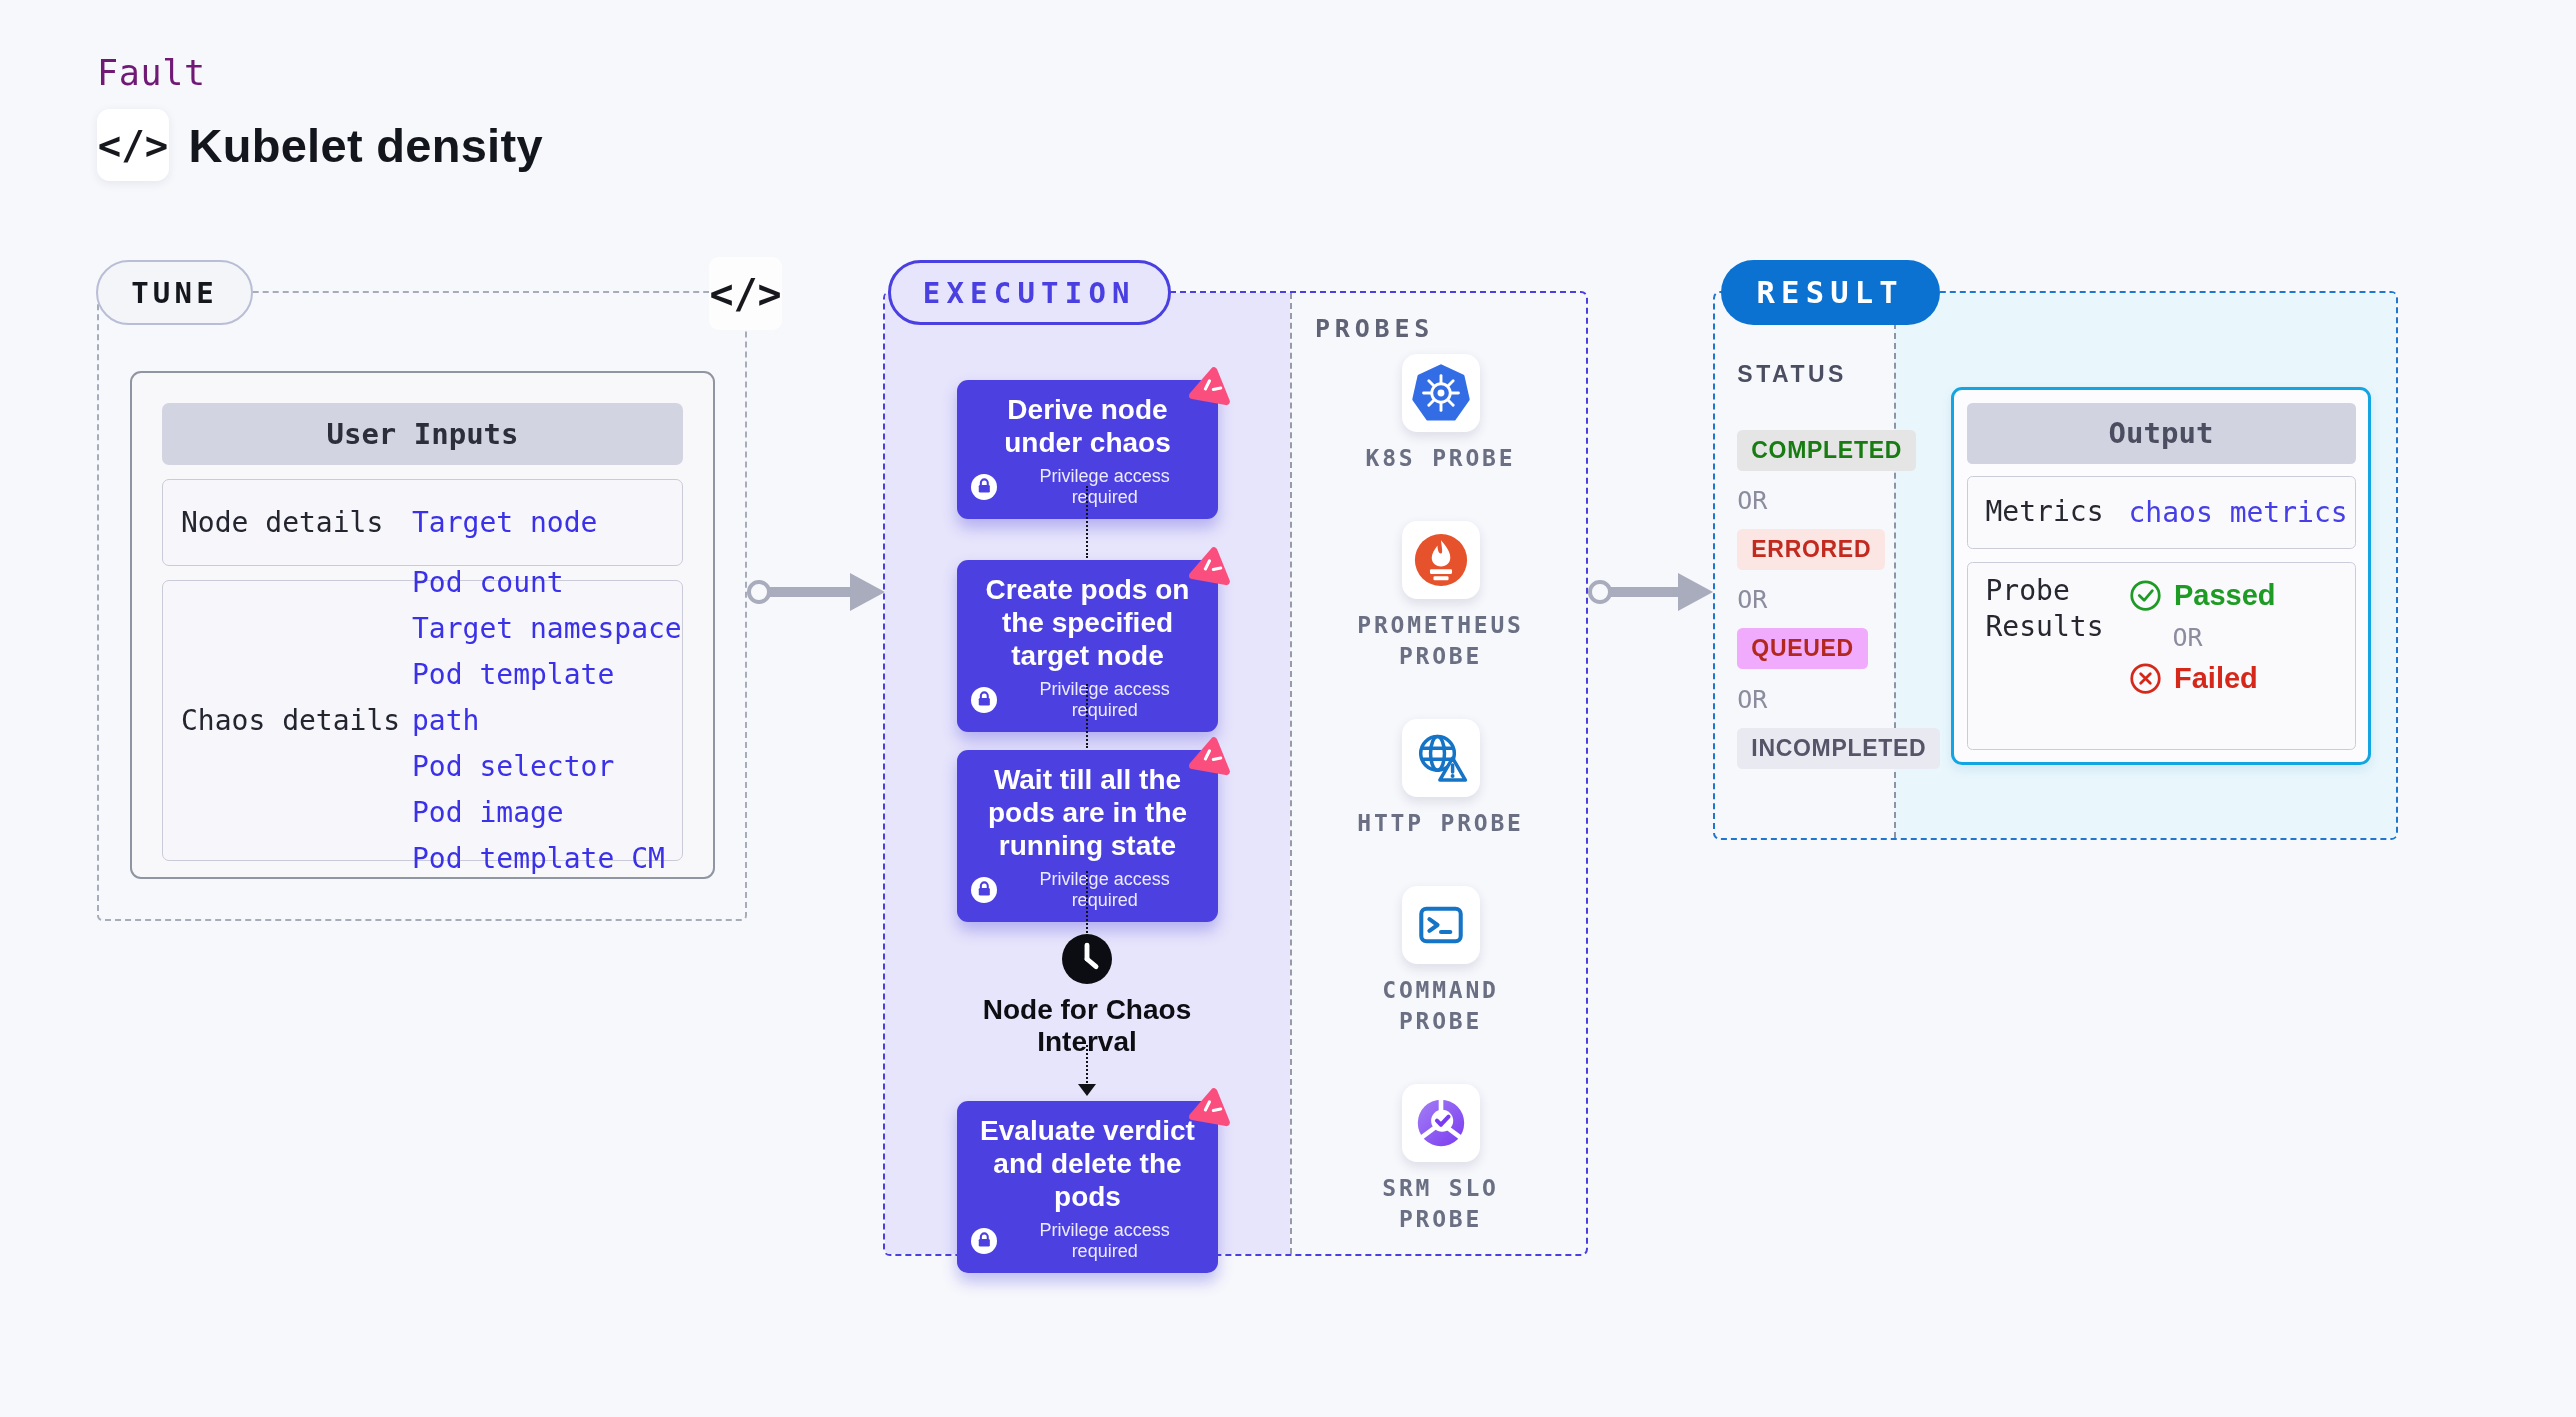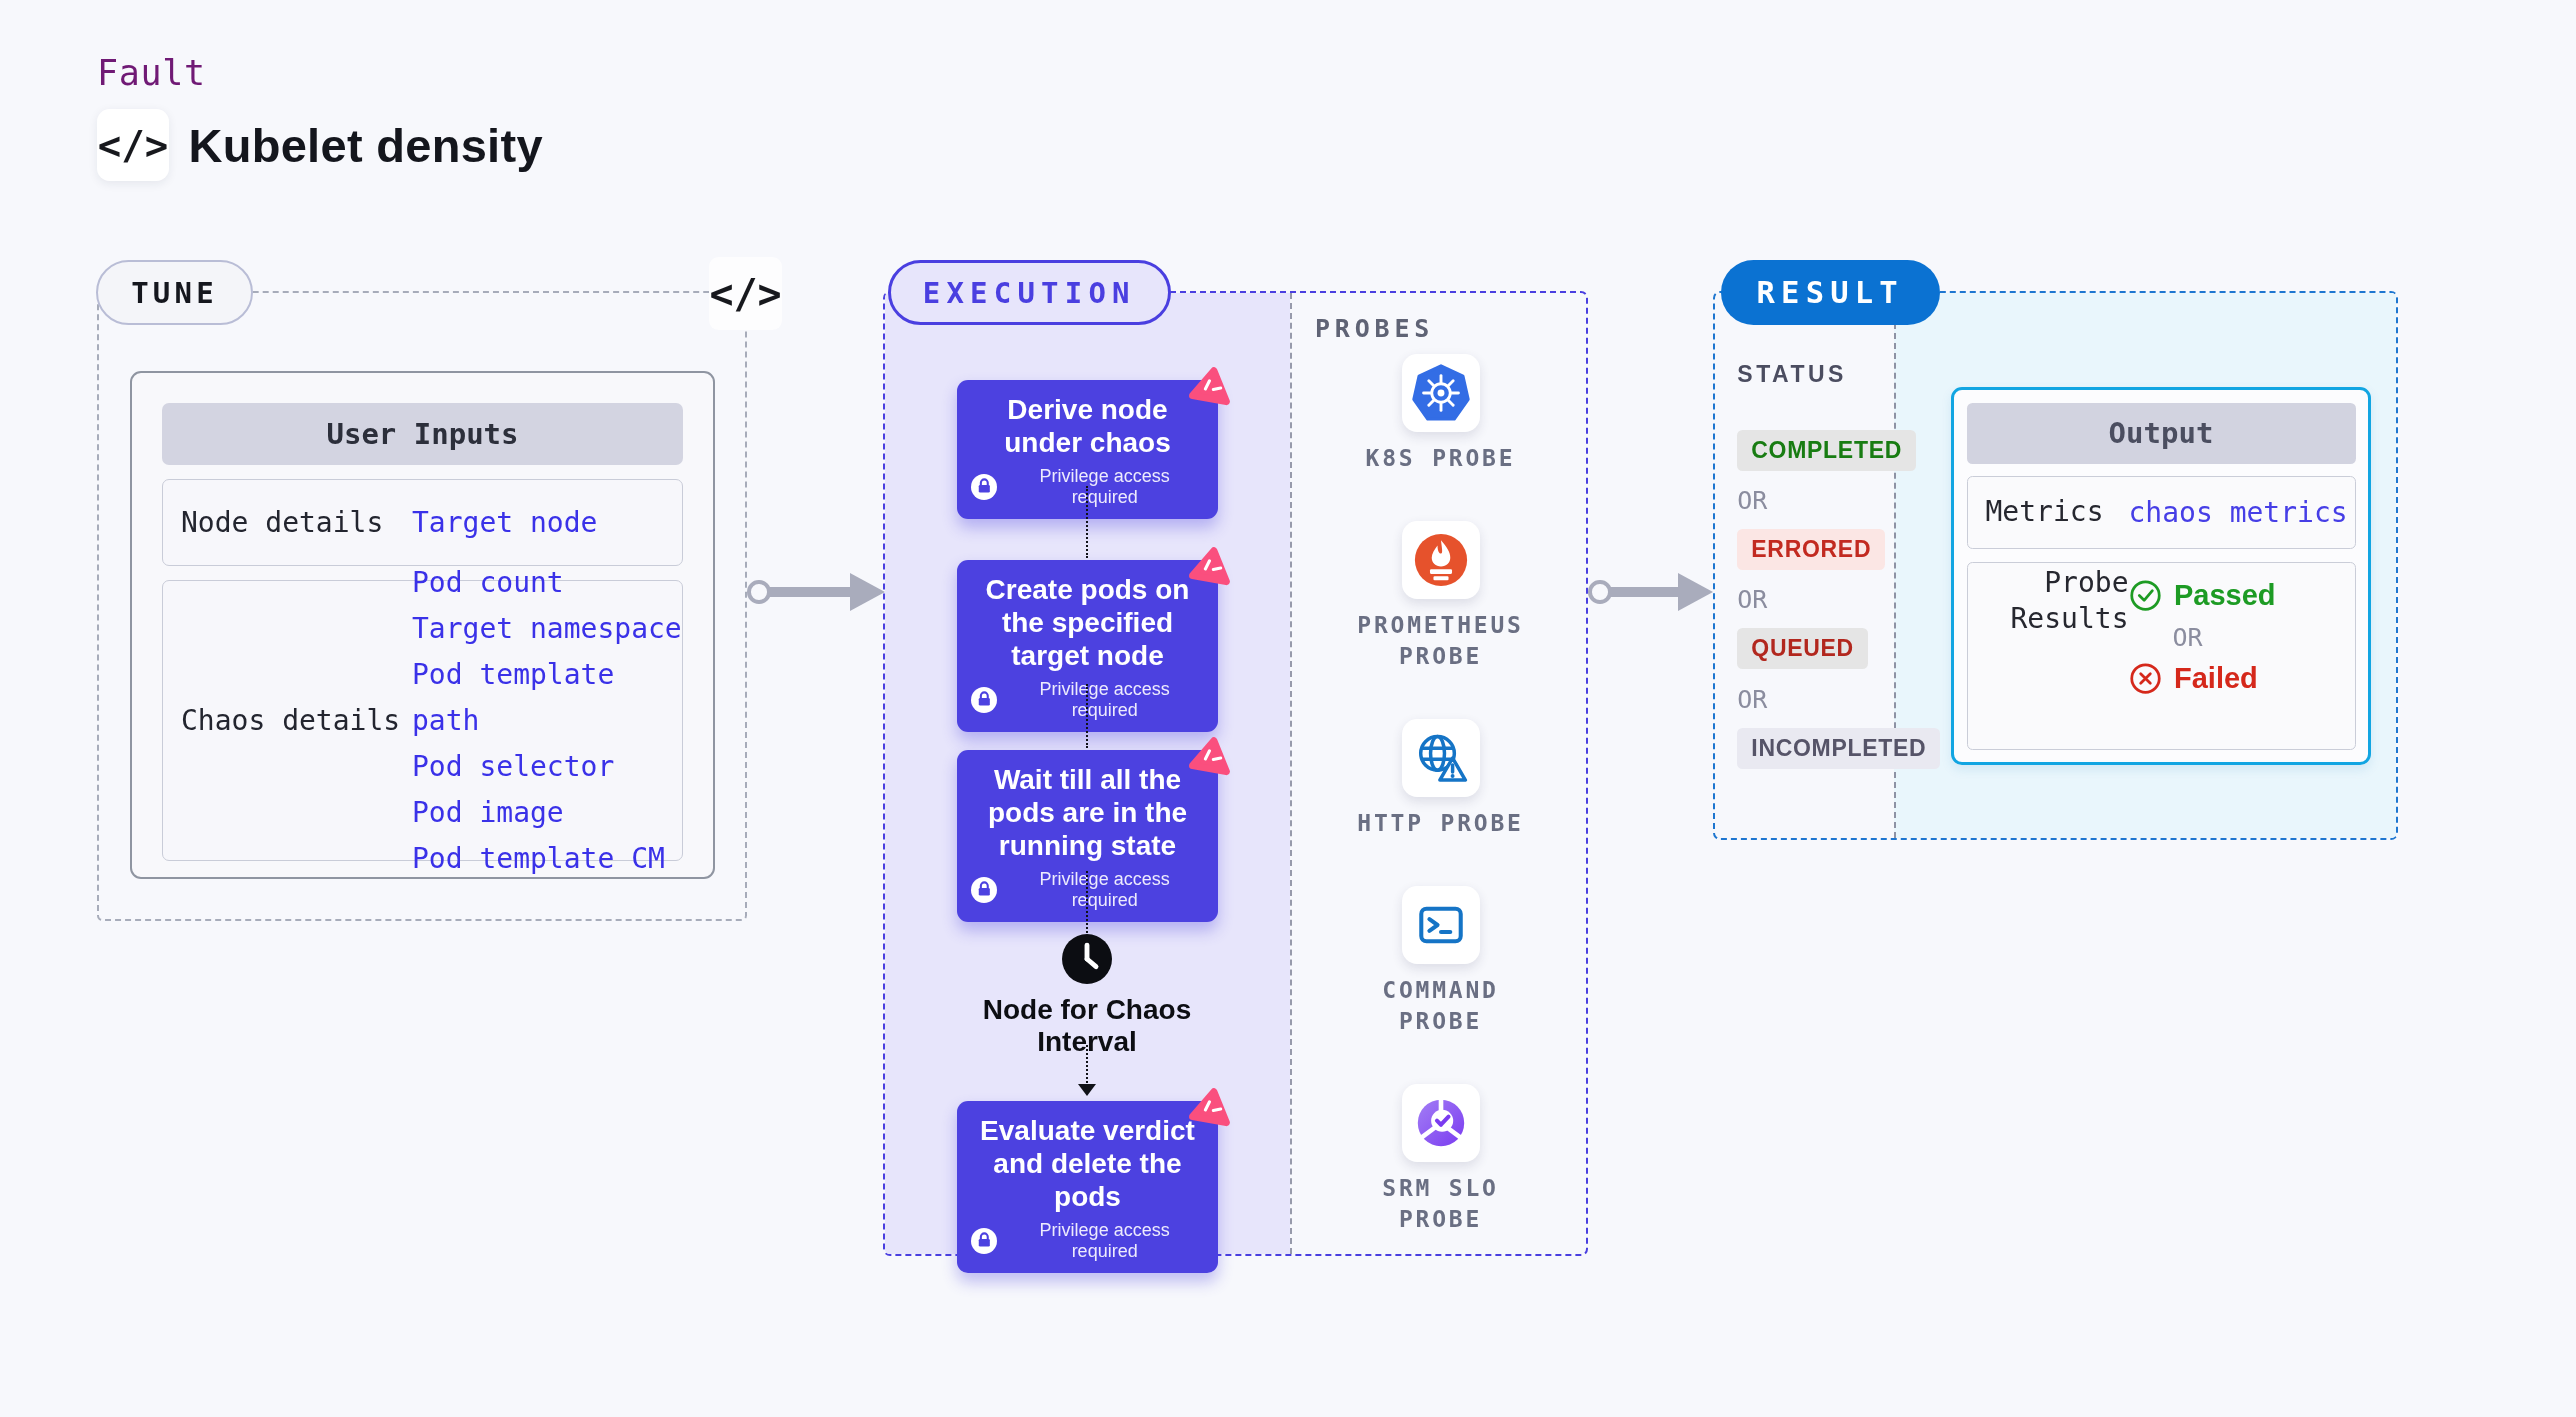--- a/index.html
+++ b/index.html
@@ -125,39 +125,39 @@
     background: #e9f6fc; border-radius: 0 4.2px 4.2px 0; }
   .result-divider { position: absolute; left: 179px; top: 0; bottom: 0;
     border-left: 2.1px dashed #8d92a4; }
   .status-col { position: absolute; left: 14px; top: 0; width: 163px; }
   .status-title { margin-top: 68px; margin-left: 8.3px; font-size: 23px; font-weight: bold;
     letter-spacing: 3.5px; color: #4b4d60; }
   .badge { display: inline-block; margin-left: 8.3px; padding: 7px 14px; border-radius: 5.5px;
     font-size: 23px; font-weight: 800; letter-spacing: 0.7px; width: fit-content; }
   .badge-success { background: #e5e5e5; color: #187c12; margin-top: 42px; text-align: center; }
   .badge-error   { background: #fbe6e4; color: #c22a20; margin-top: 14px; }
-  .badge-queued  { background: #e5e5e5; color: #b2271e; margin-top: 14px; }
+  .badge-queued  { background: #f0abfc; color: #b2271e; margin-top: 14px; }
   .badge-neutral { background: #e9e9f1; color: #565468; margin-top: 14px; }
   .or { margin-top: 15.2px; margin-left: 8.3px; font-family: "DejaVu Sans Mono", monospace;
     font-size: 25px; color: #8b8d9f; }
   .status-col .or { display: block; }
 
   .output-card { position: absolute; left: 236px; top: 94px; width: 420px; height: 378px;
     background: #fcfcfe; border: 3.5px solid #12a5e2; border-radius: 11px; padding: 12.5px;
     box-shadow: 0 4.2px 11px rgba(18,120,190,.10); }
   .output-header { height: 61px; background: #d2d3e0; border-radius: 5.5px;
     display: flex; align-items: center; justify-content: center;
     font-size: 29px; color: #4b4e60; font-weight: bold; }
   .output-row { border: 1.4px solid #cacdd8; border-radius: 5.5px; background: #fafafc;
     margin-top: 12.5px; display: flex; }
   .row-metrics { height: 73px; align-items: center; }
   .row-probe { height: 188px; }
   .output-row-label { width: 161px; padding-left: 18px; font-family: "DejaVu Sans Mono", monospace;
     font-size: 28px; color: #26272f; line-height: 1.3; }
-  .row-probe .output-row-label { padding-top: 2px; text-align: right; }
+  .row-probe .output-row-label { padding-top: 10px; }
   .metrics-value { font-family: "DejaVu Sans Mono", monospace; font-size: 28px; color: #463ee6;
     cursor: pointer; }
   .probe-verdicts { padding-top: 16.6px; }
   .verdict-line { display: flex; align-items: center; gap: 12.5px; }
   .verdict-passed { font-size: 29px; font-weight: bold; color: #1d9b24; }
   .verdict-failed { font-size: 29px; font-weight: bold; color: #d5281b; }
   .verdict-or { margin: 11px 0 9.7px 44px; font-family: "DejaVu Sans Mono", monospace;
     font-size: 25px; color: #8b8d9f; }
 </style>
 </head>

